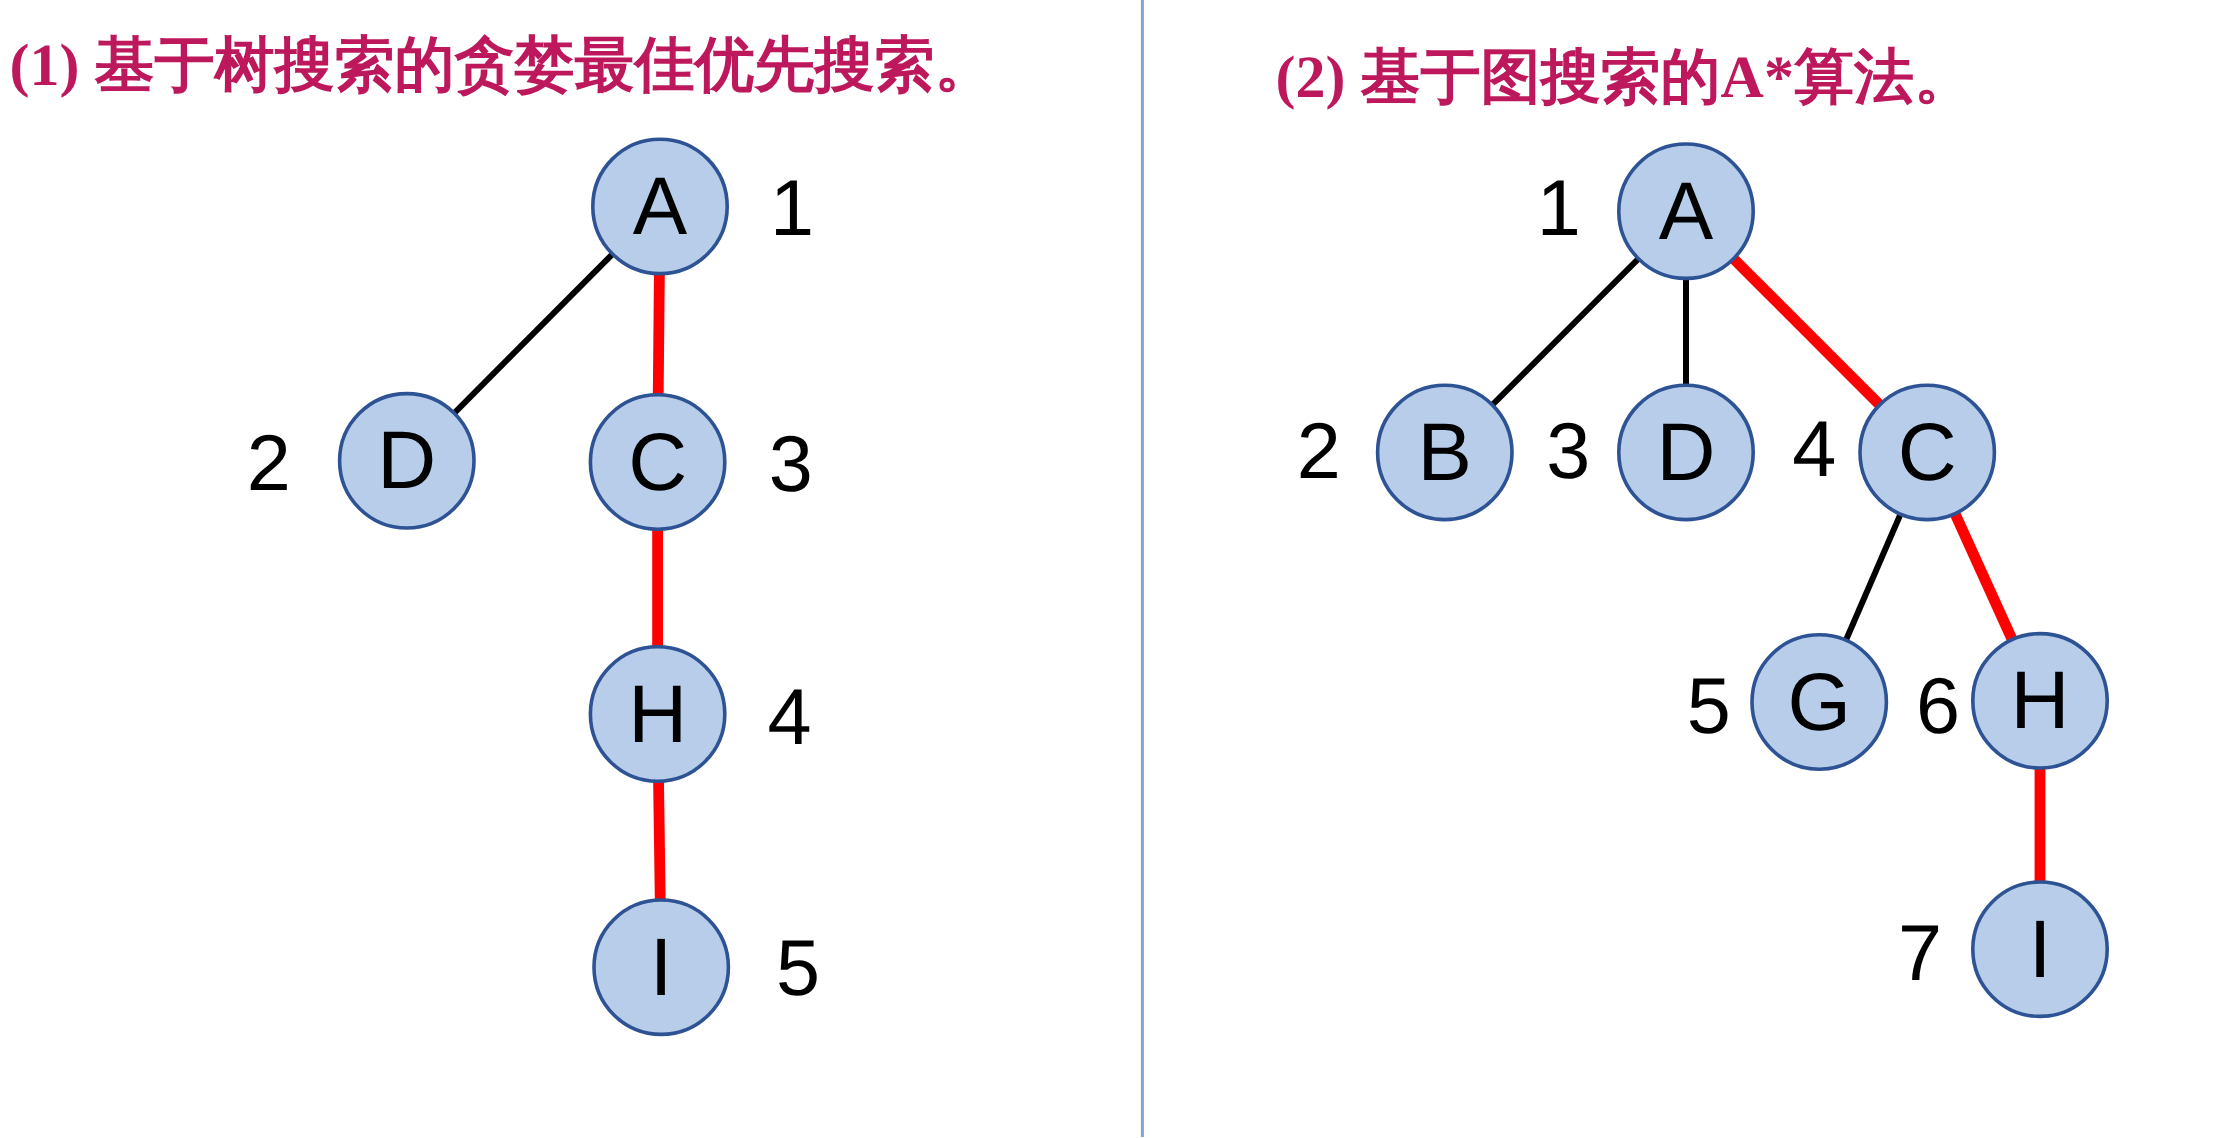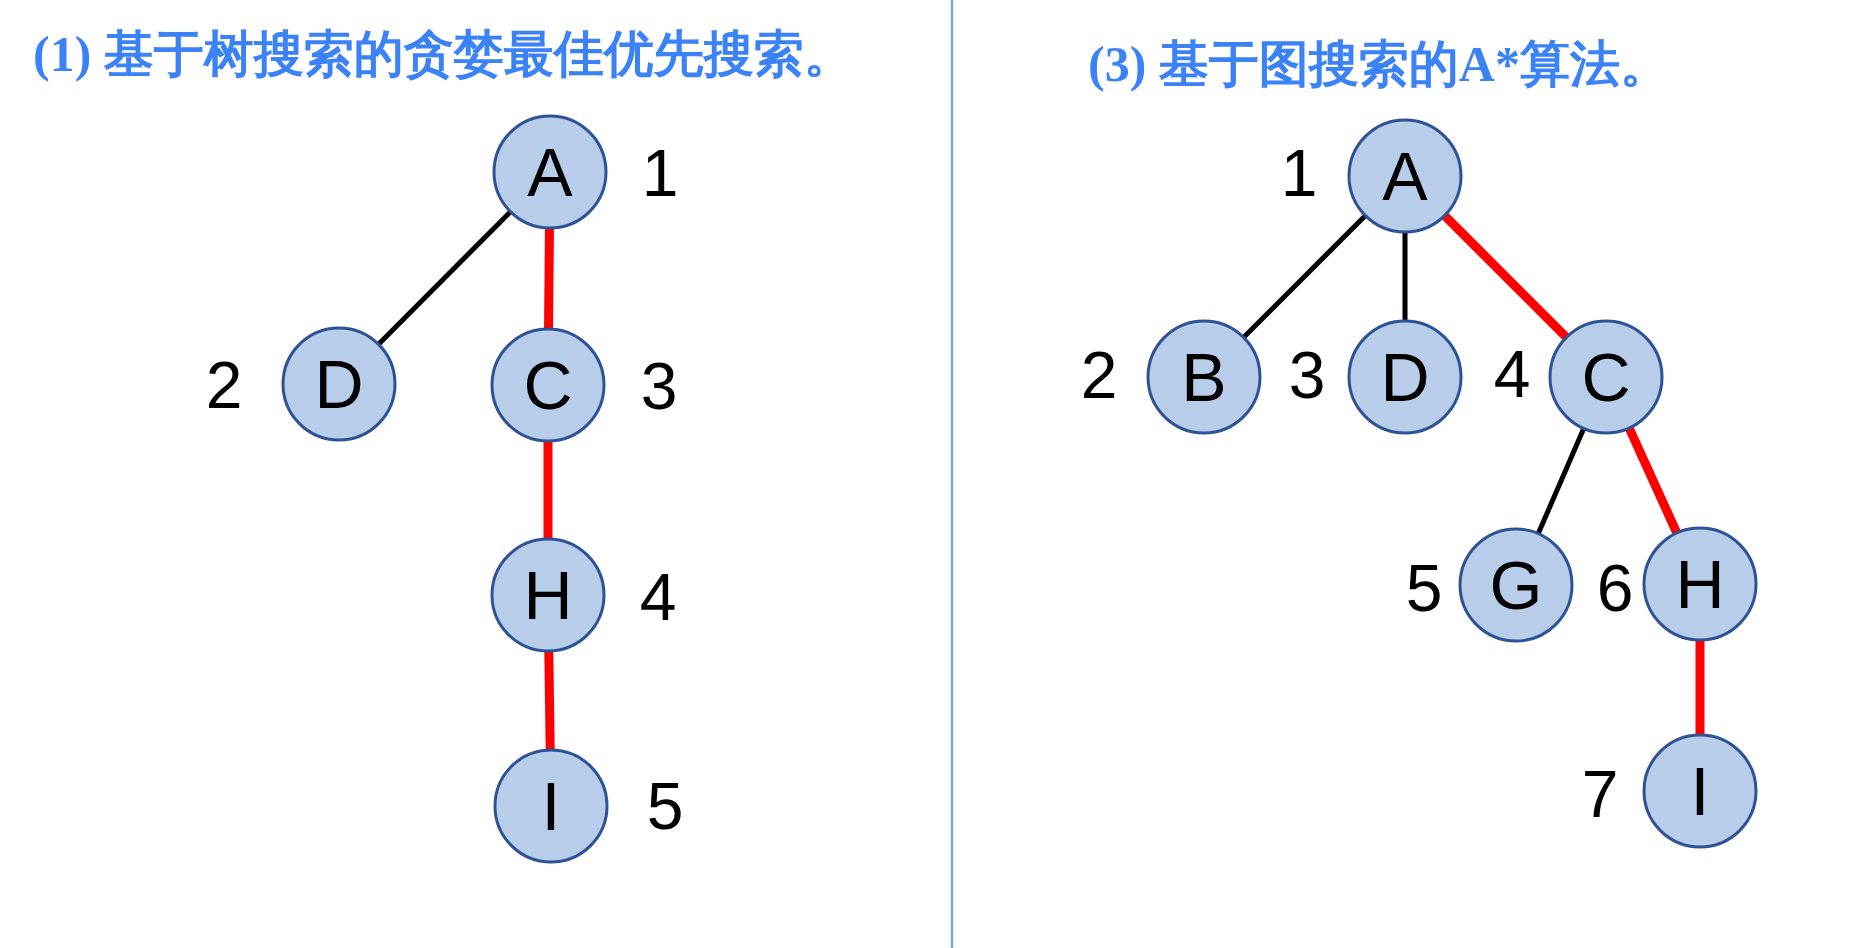--- a/index.html
+++ b/index.html
@@ -14,23 +14,22 @@
     background: #ffffff;
     overflow: hidden;
     font-family: "Liberation Sans", "DejaVu Sans", sans-serif;
   }
   .panel-title {
     position: absolute;
     font-family: "Liberation Serif", "DejaVu Serif", serif;
     font-weight: 600;
     font-size: 50px;
     line-height: 1.2;
-    color: #3b82f6;
+    color: #be185d;
     white-space: nowrap;
-    margin-left: 25px;
   }
   .title-1 { left: 8px;    top: 24px; }
   .title-2 { left: 1063px; top: 34px; }
   #tree-svg {
     position: absolute;
     left: 0;
     top: 0;
   }
   .node-label {
     font-family: "Liberation Sans", "DejaVu Sans", sans-serif;
@@ -45,21 +44,21 @@
     text-anchor: middle;
   }
 </style>
 </head>
 <body>
 
 <div class="stage">
 
   <div class="panel-title title-1">(1) 基于树搜索的贪婪最佳优先搜索。</div>
 
-  <div class="panel-title title-2">(3) 基于图搜索的A*算法。</div>
+  <div class="panel-title title-2">(2) 基于图搜索的A*算法。</div>
 
   <svg id="tree-svg" width="1852" height="948" viewBox="0 0 1852 948">
     <line id="divider" x1="952" y1="0" x2="952" y2="948" stroke-width="2.5" stroke="#7EA6D8"></line>
   <g>
         <line x1="550" y1="172" x2="339" y2="384" stroke="#000000" stroke-width="5"></line>
         <line x1="550" y1="172" x2="548" y2="385" stroke="#FF0000" stroke-width="9"></line>
         <line x1="548" y1="385" x2="548" y2="595" stroke="#FF0000" stroke-width="9"></line>
         <line x1="548" y1="595" x2="551" y2="806" stroke="#FF0000" stroke-width="9"></line>
         <circle cx="550" cy="172" r="56" fill="#B7CDE9" stroke="#2E5395" stroke-width="3"></circle>
         <text x="550" y="172" class="node-label" dominant-baseline="central">A</text>

